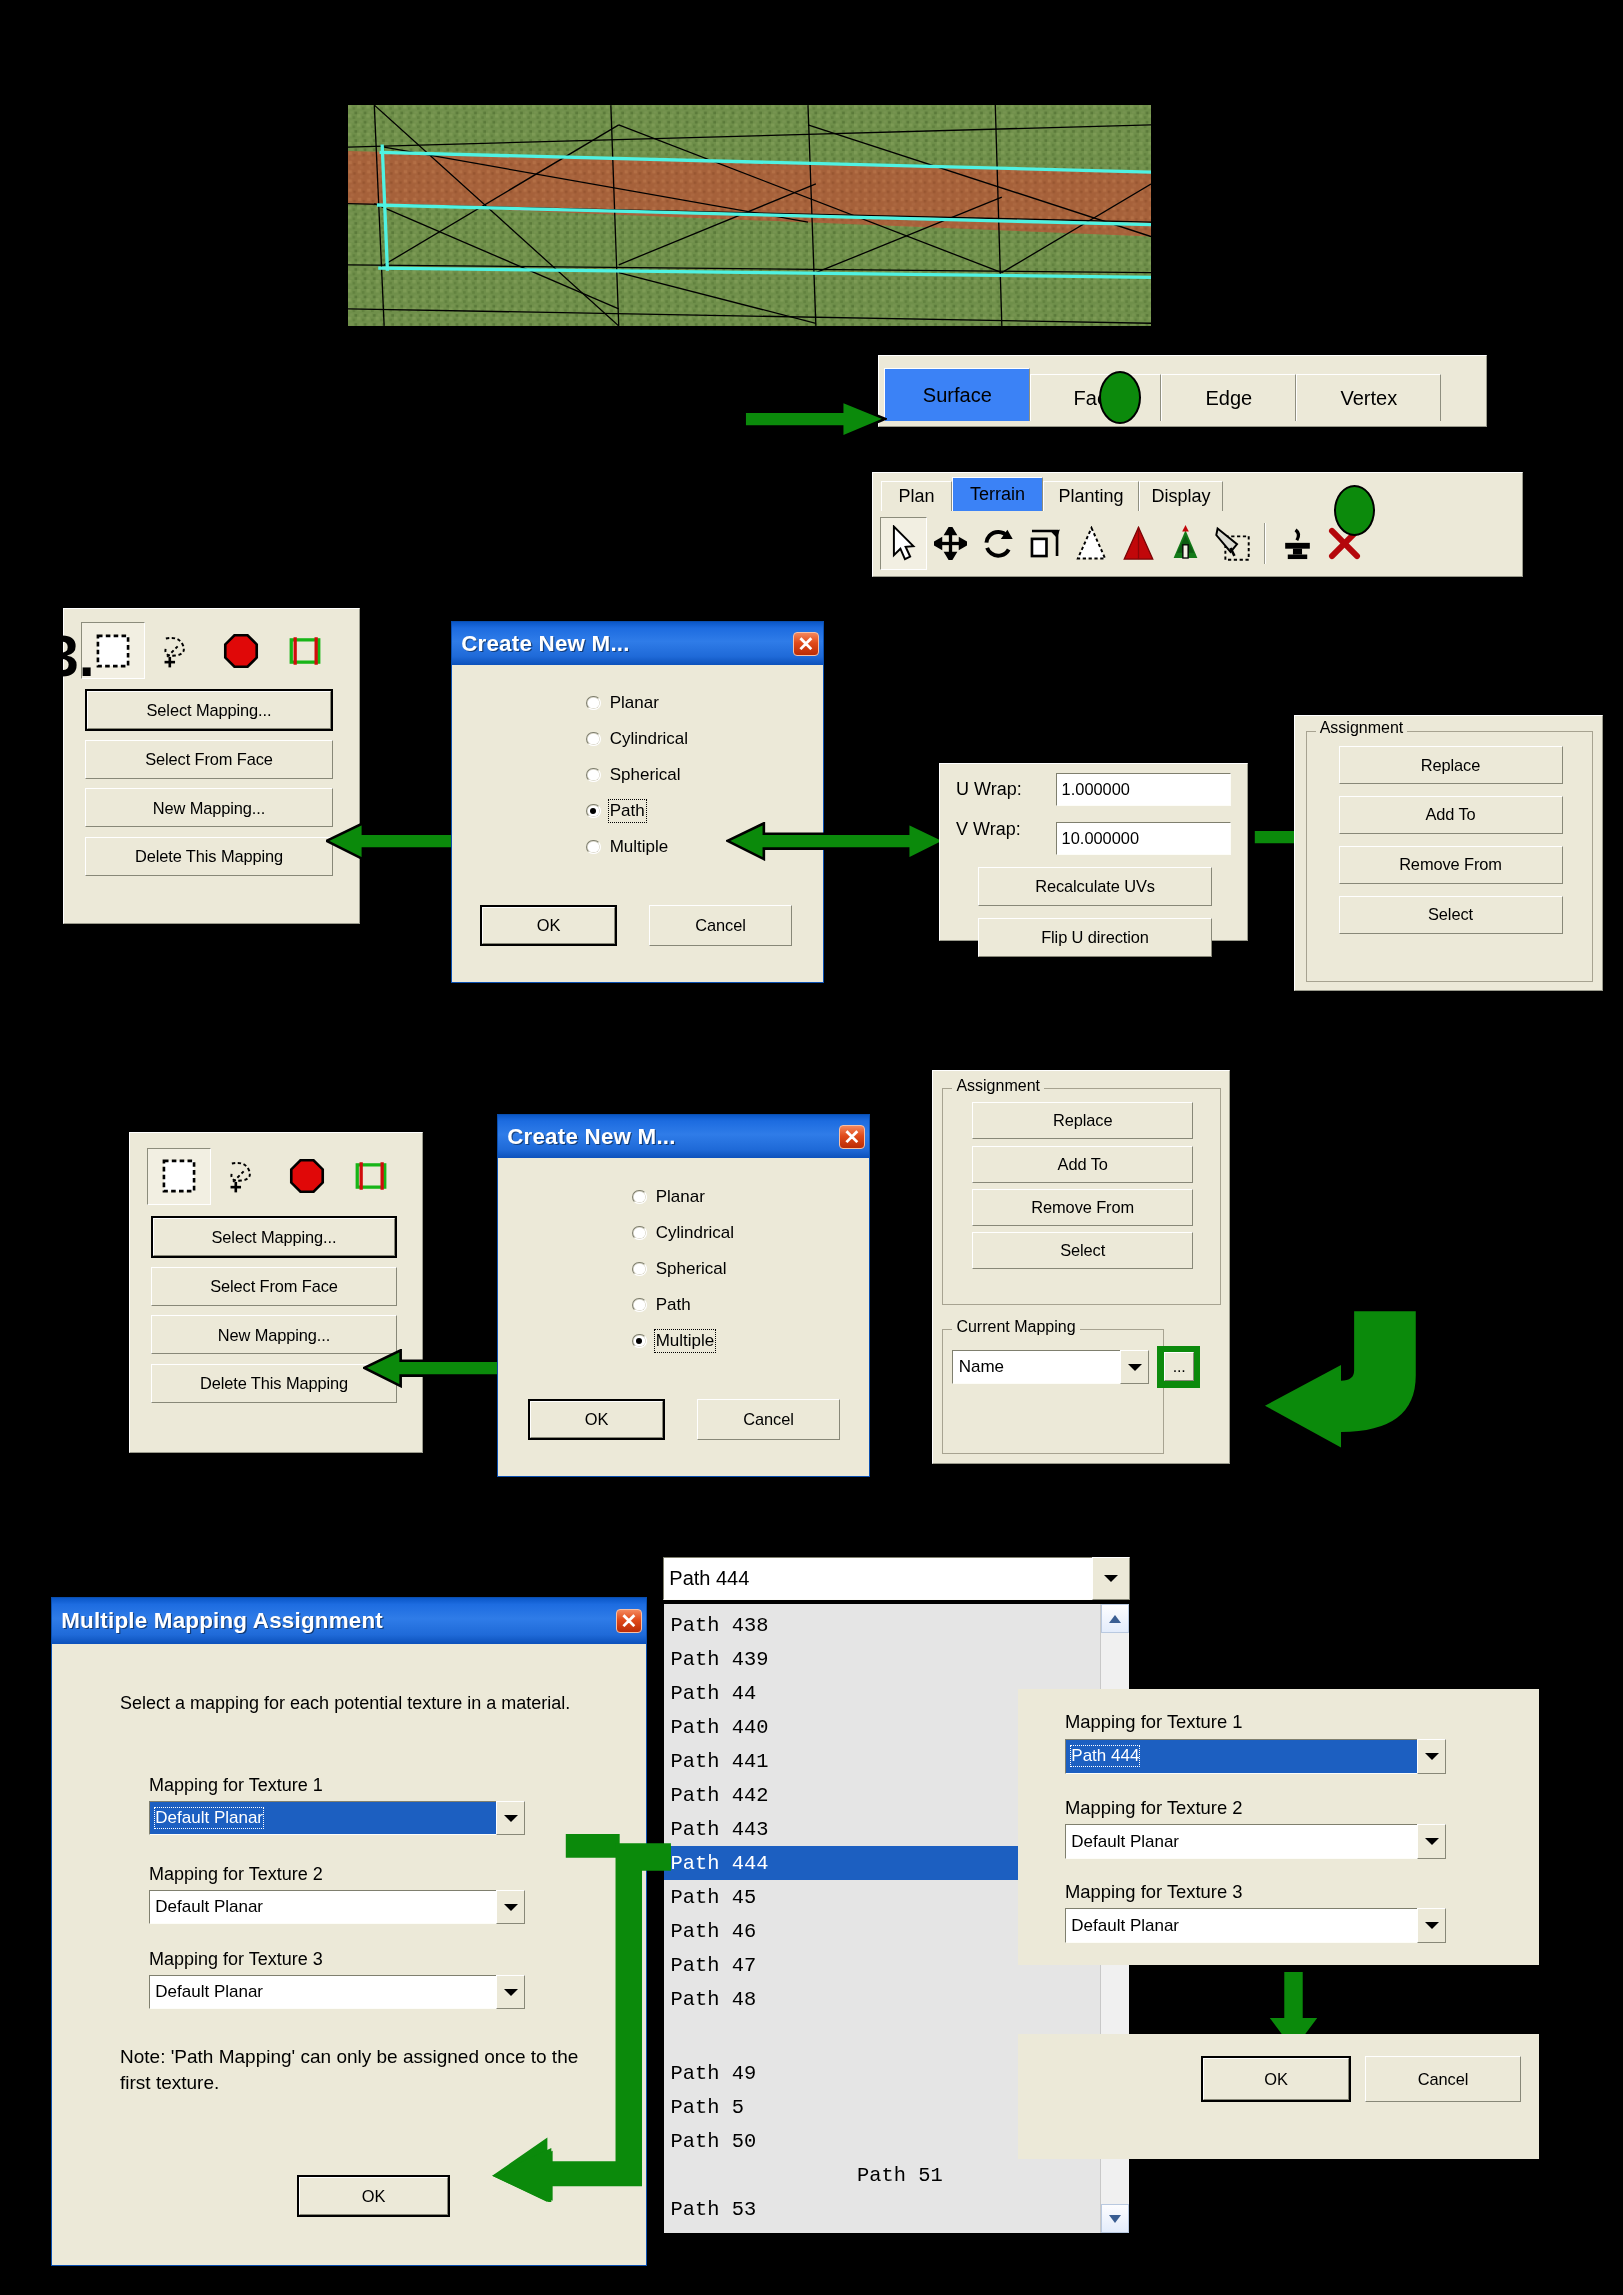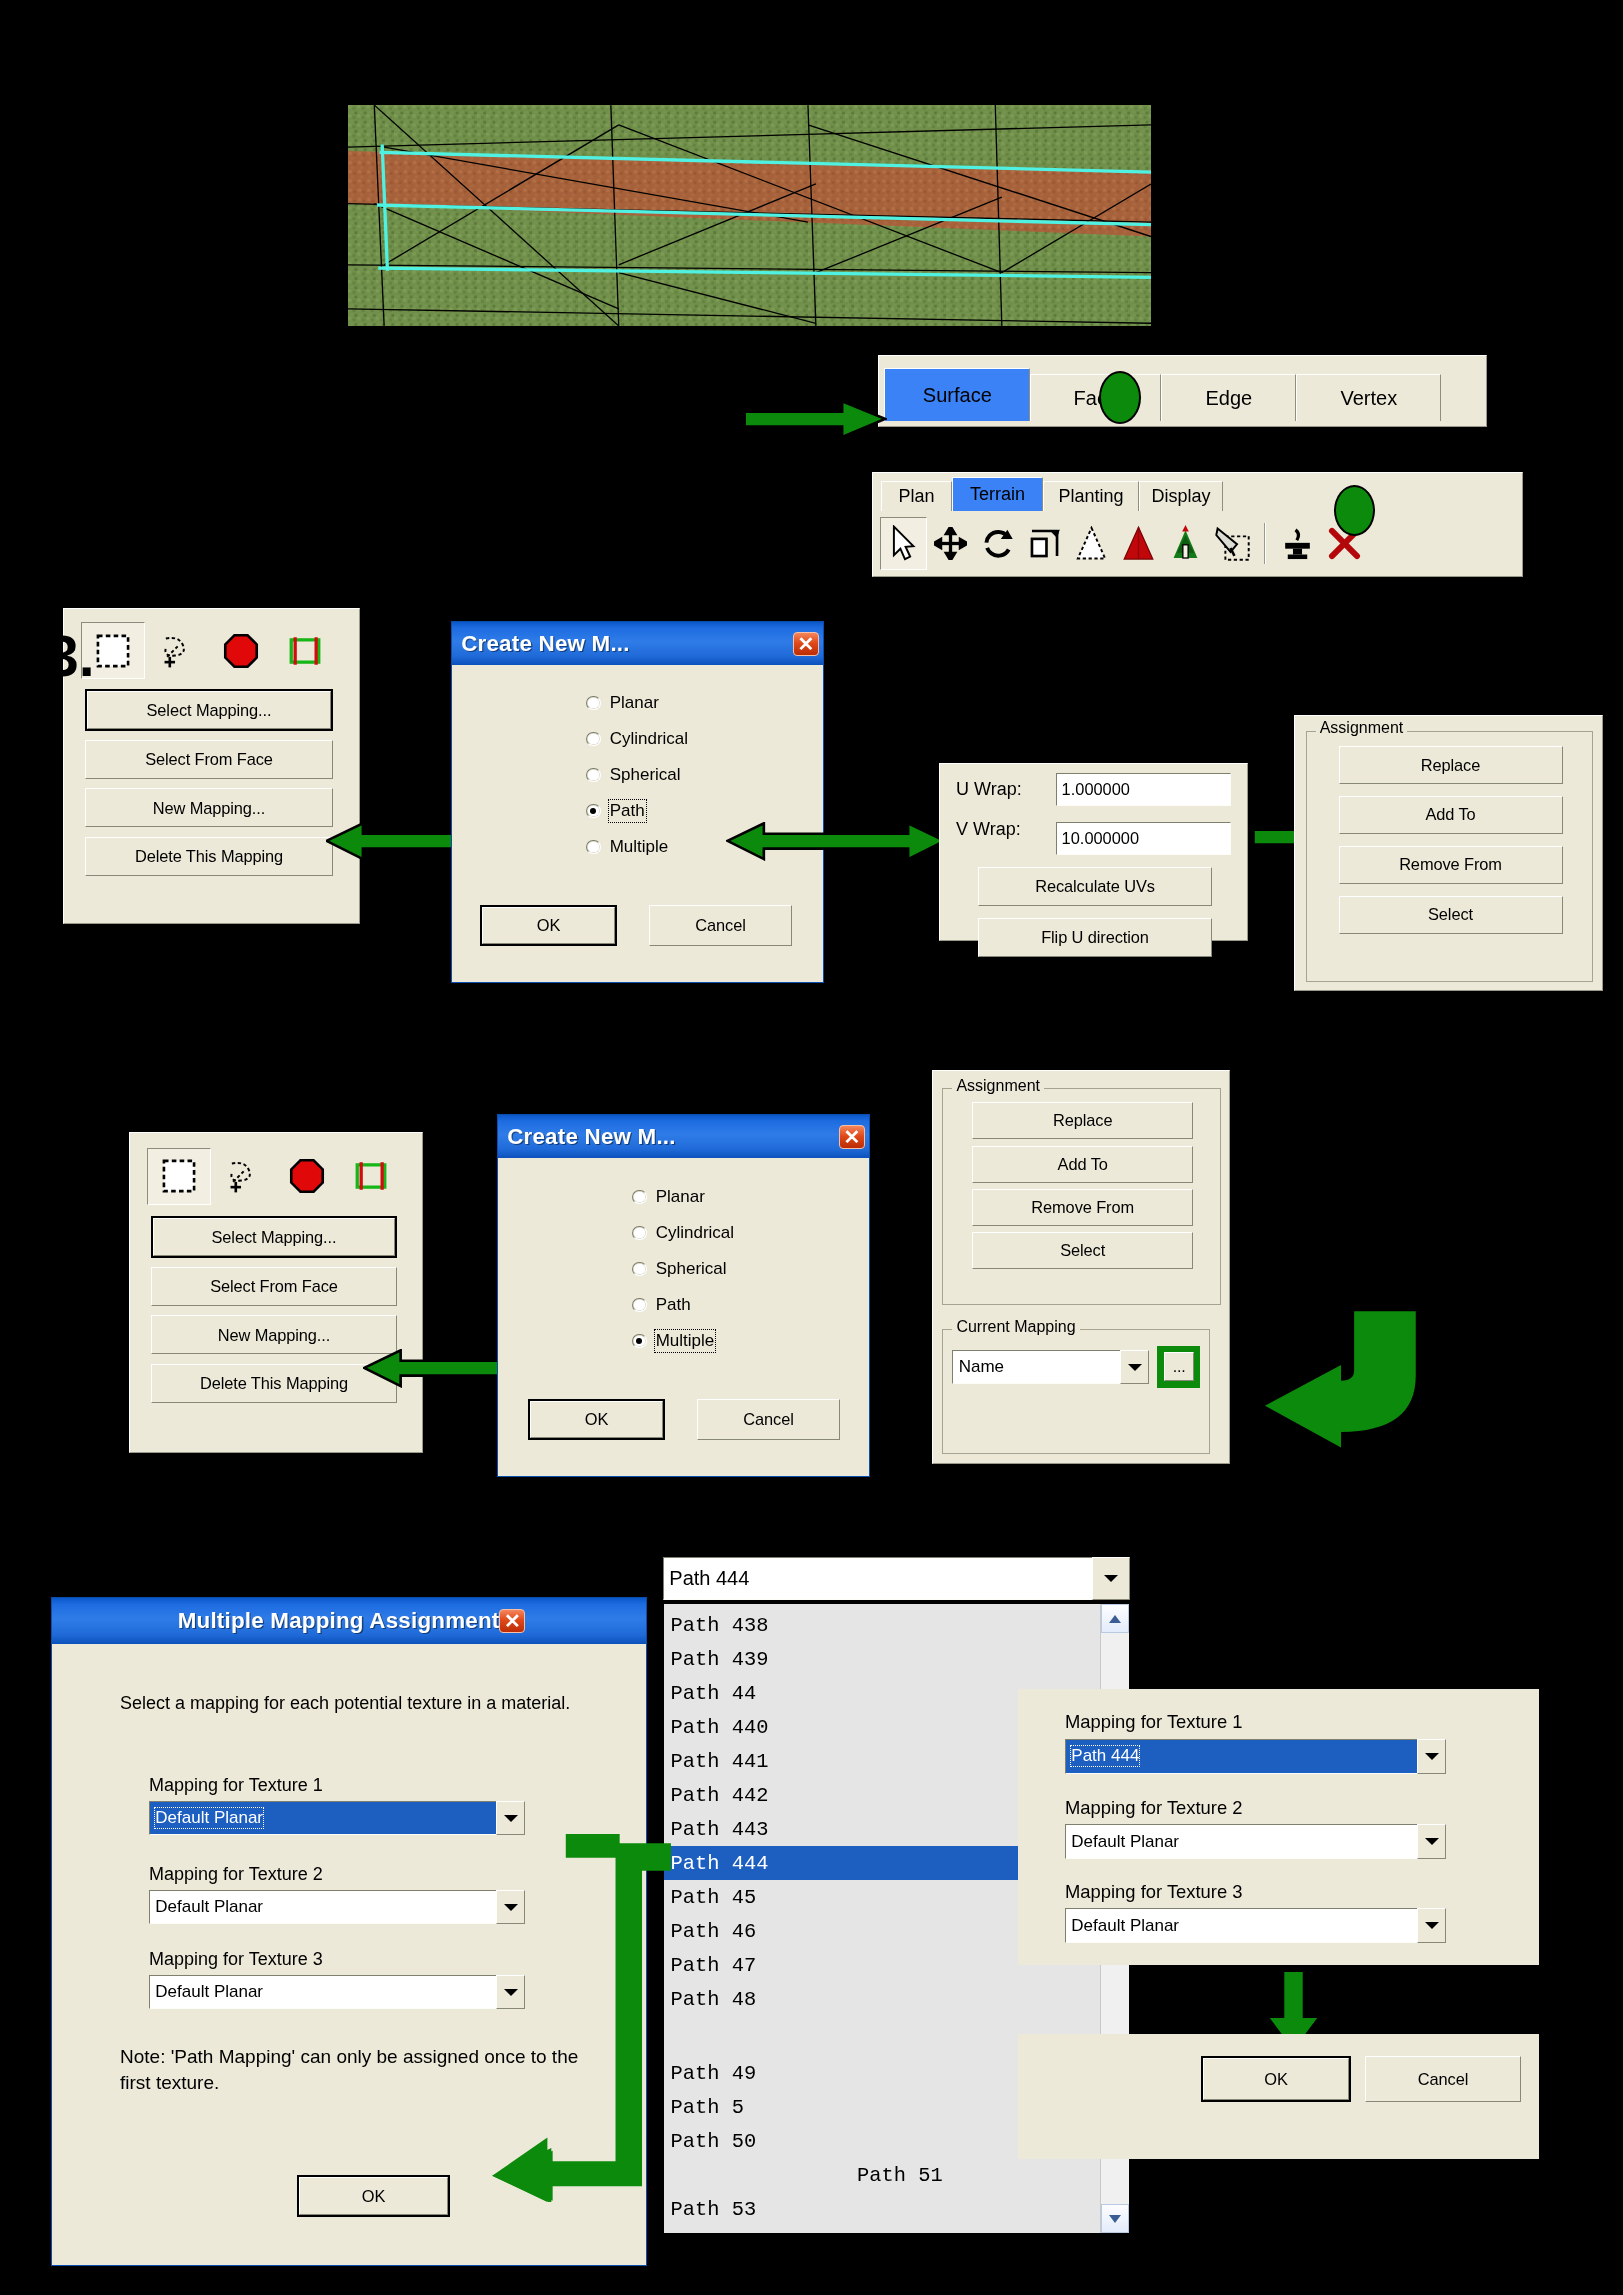--- a/index.html
+++ b/index.html
@@ -554,21 +554,21 @@
     <div class="btn abs" style="left:29px; top:57px; width:221px; height:37px;">
       <span>Add To</span>
     </div>
     <div class="btn abs" style="left:29px; top:100px; width:221px; height:37px;">
       <span>Remove From</span>
     </div>
     <div class="btn abs" style="left:29px; top:143px; width:221px; height:37px;">
       <span>Select</span>
     </div>
   </div>
-  <div class="group" style="left:9.2px; top:258px; width:268px; height:125px;">
+  <div class="group" style="left:9.2px; top:258px; width:222px; height:125px;">
     <div class="legend">Current Mapping</div>
     <div class="combo abs" style="left:9.2px; top:20px; width:197px; height:34px;">
       <div class="cv">Name</div>
       <div class="arrowbtn">
           <div class="caret-d"></div>
         </div>
     </div>
     <div class="abs" style="left:214px; top:16px; width:43px; height:42px; background:#0c8a0c;"></div>
     <div class="btn abs" style="left:221px; top:22.4px; width:30px; height:29px; font-size:16px;">
       <span>...</span>
@@ -576,21 +576,21 @@
   </div>
 </div>
 
 <div class="garrow" style="left:1244px; top:1307px;">
   <svg width="177" height="158" viewBox="0 0 270 240">
     <path d="M168 6 L262 6 L262 104 Q262 190 148 190 L148 214 L32 150 L148 88 L148 112 Q168 112 168 96 Z" fill="#0b8a0b"></path>
   </svg>
 </div>
 
 <div class="abs" style="left:51px; top:1597px; width:596px; height:669px; background:#ece9d8; border:1.3px solid #0a4fb0;">
-  <div class="titlebar" style="height:46px;justify-content:center;">
+  <div class="titlebar" style="height:46px;">
     <div class="ttl">Multiple Mapping Assignment</div>
     <div class="closebox">
       <span>✕</span>
     </div>
   </div>
   <div class="abs" style="left:68px; top:93px; width:454px; font-size:18px; line-height:1.35;">Select a mapping for each potential texture in a material.</div>
 
   <div class="abs" style="left:97px; top:177px; width:394px;">
     <div style="font-size:18px; margin-bottom:5.3px;">Mapping for Texture 1</div>
     <div class="combo" style="width:376px; height:34px;">

